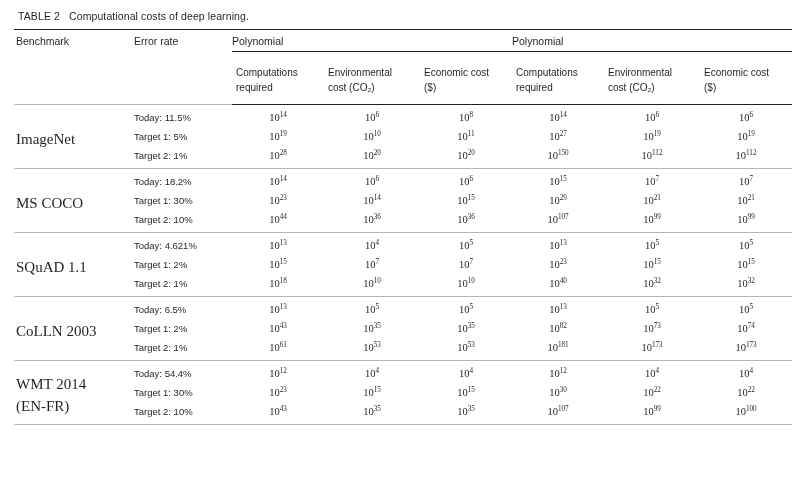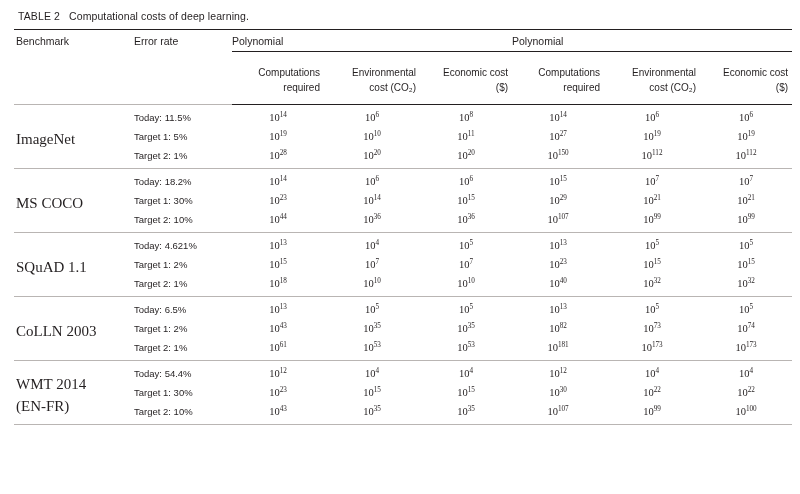--- a/index.html
+++ b/index.html
@@ -70,21 +70,21 @@
     font-size: 10.5px;
     text-align: left;
     padding: 5px 0 6px 2px;
     vertical-align: top;
     margin-top: 16px;
   }
   .hdr-sub {
     font-family: "Liberation Sans", sans-serif;
     font-weight: normal;
     font-size: 10px;
-    text-align: right;
+    text-align: left;
     padding: 7px 4px 9px 4px;
     line-height: 1.5;
   }
   .hdr-sub .l2 { display: block; }
   .sec-rule td { border-top: 0.7px solid #b9b5b3; margin-top: 36px; }
 
   .bench-cell {
     font-family: Liberation Serif, serif;
     font-size: 15px;
     padding-left: 2px;

